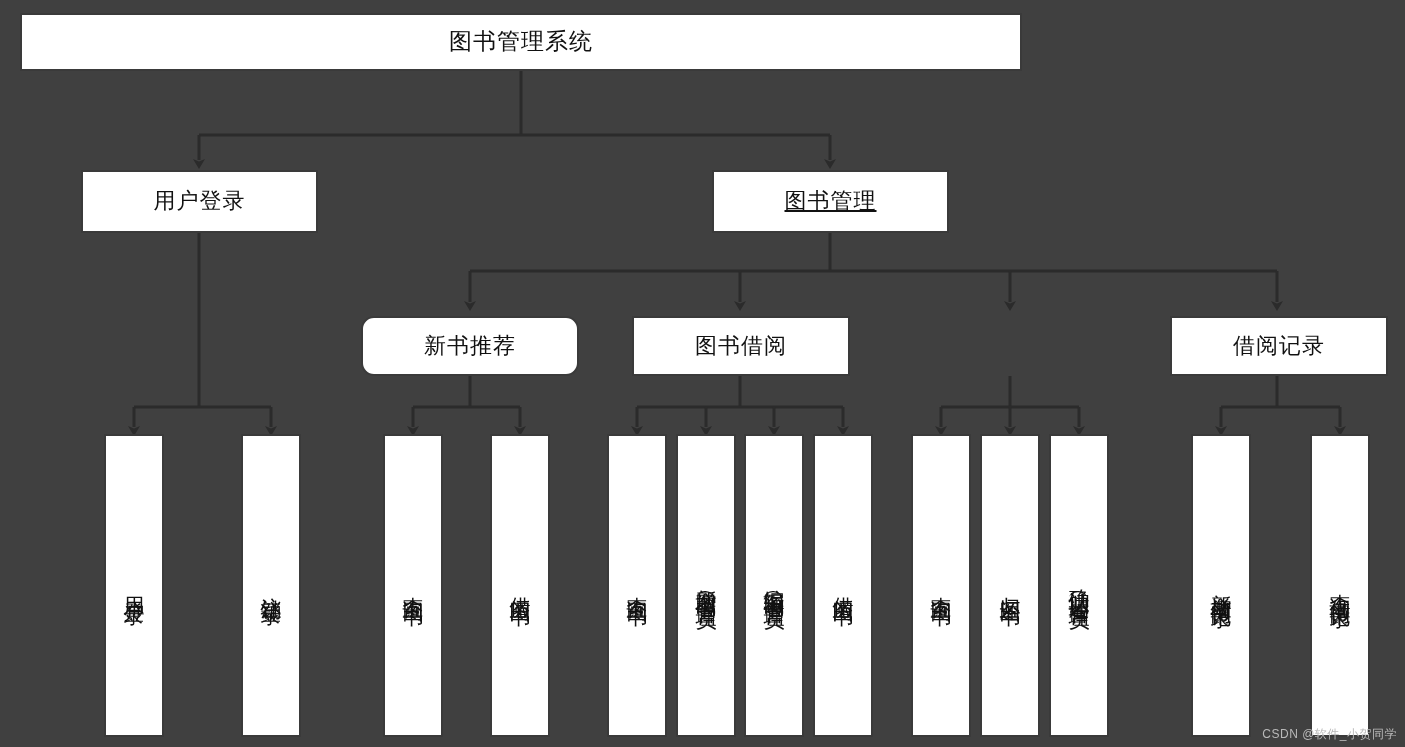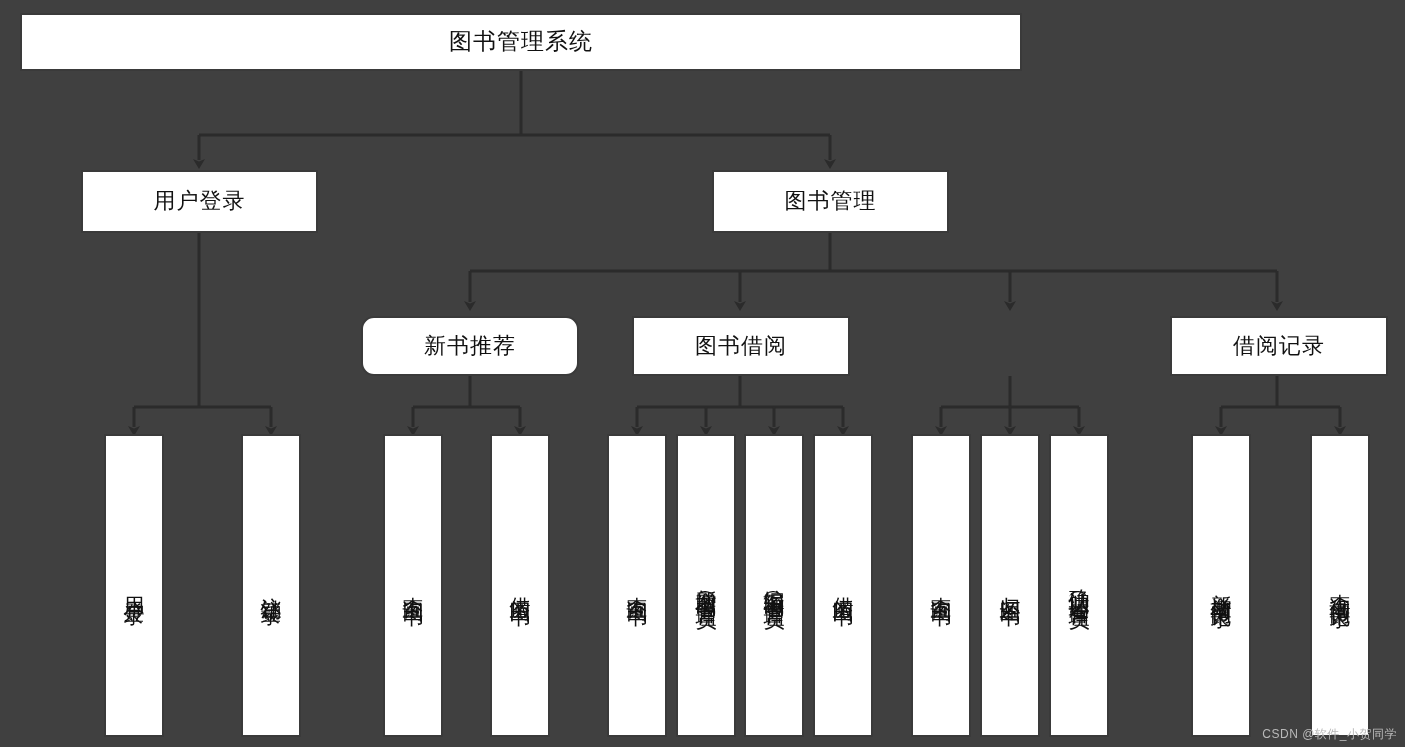--- a/index.html
+++ b/index.html
@@ -127,21 +127,21 @@
     </g>
   </svg>
 
   <div class="node horiz root" style="left:20px; top:13px; width:1002px; height:58px;">
     <span class="htext">图书管理系统</span>
   </div>
 
   <div class="node horiz" style="left:81px; top:170px; width:237px; height:63px;">
     <span class="htext">用户登录</span>
   </div>
-  <div class="node horiz" style="left:712px; top:170px; width:237px; height:63px;">
+  <div class="node horiz" style="left:712px; top:170px; width:237px; height:63px;text-decoration:underline;">
     <span class="htext">图书管理</span>
   </div>
 
   <div class="node horiz" style="left:361px; top:316px; width:218px; height:60px;border-radius:13px;">
     <span class="htext">新书推荐</span>
   </div>
   <div class="node horiz" style="left:632px; top:316px; width:218px; height:60px;">
     <span class="htext">图书借阅</span>
   </div>
   <div class="node horiz" style="left:1170px; top:316px; width:218px; height:60px;">

